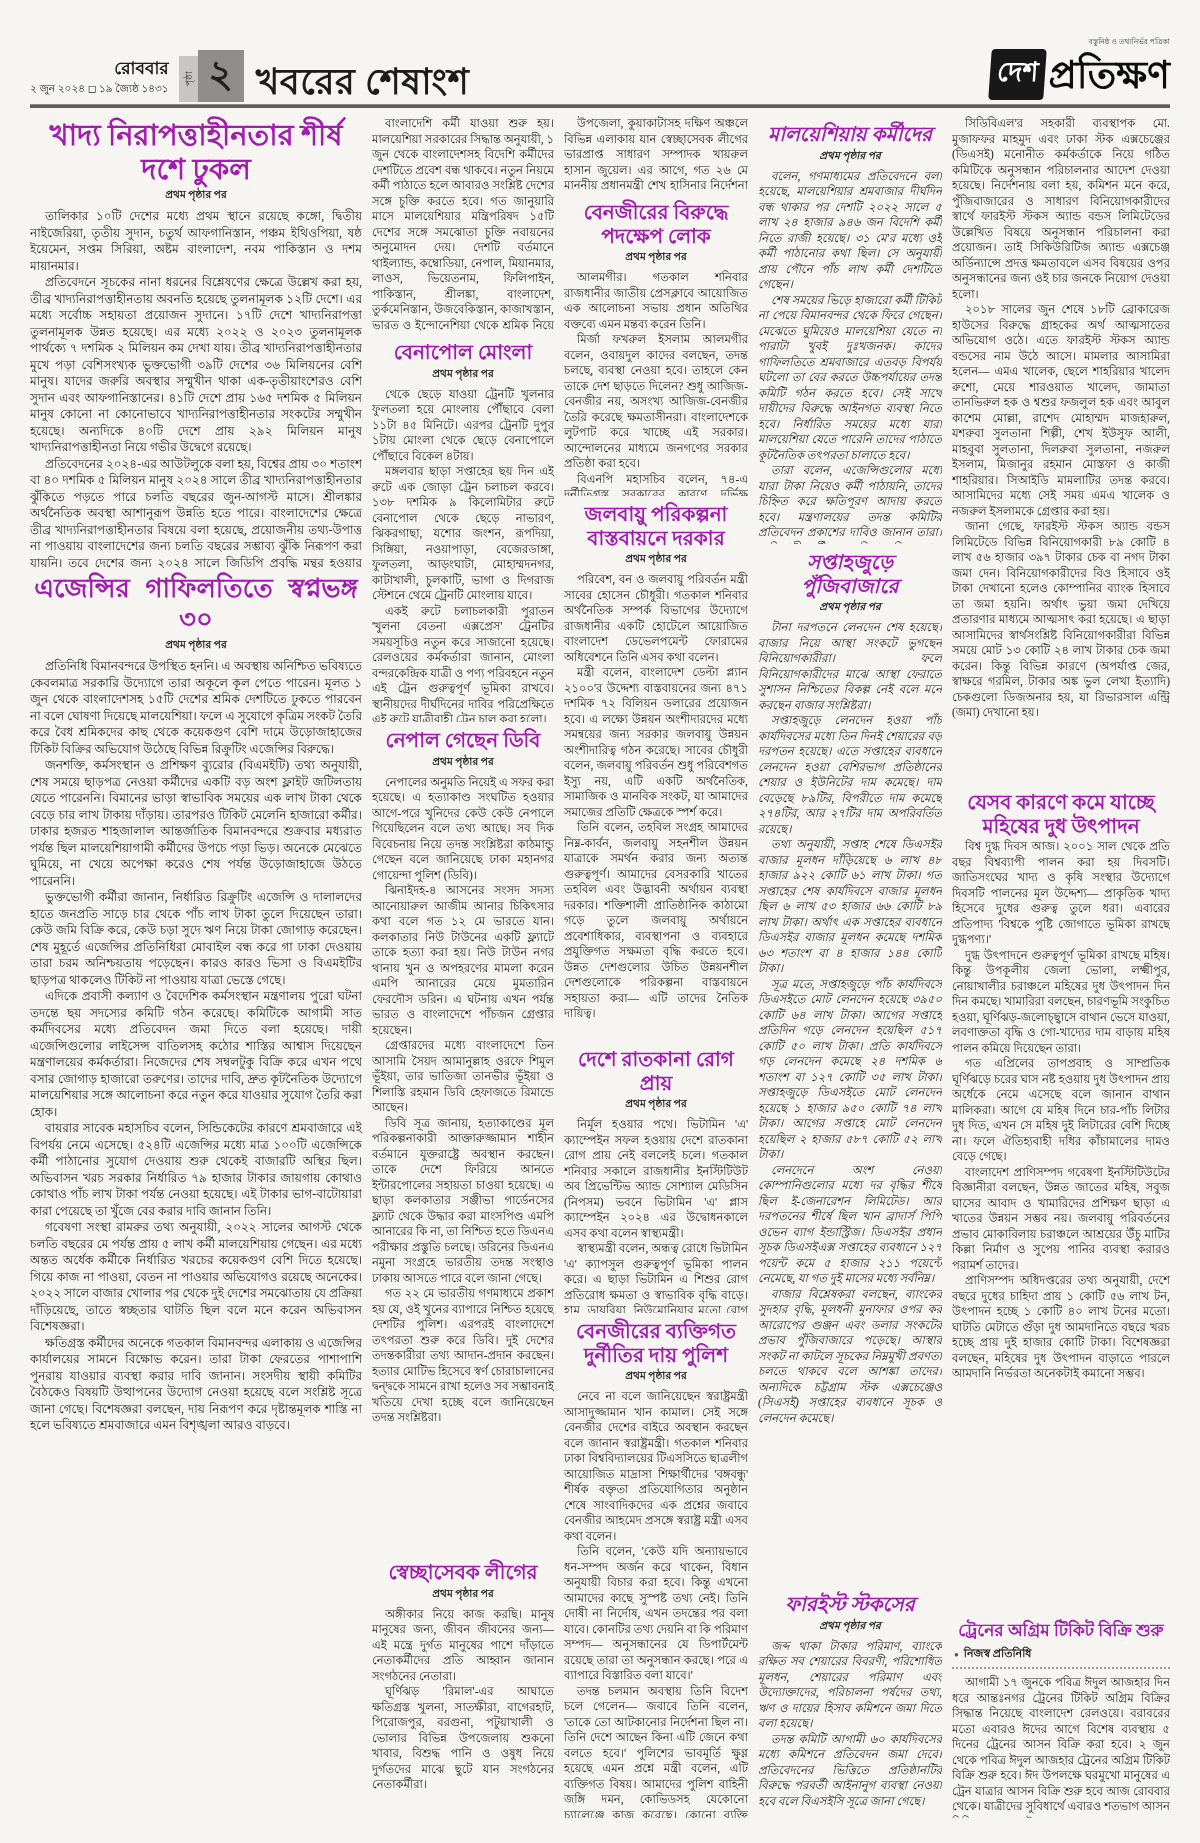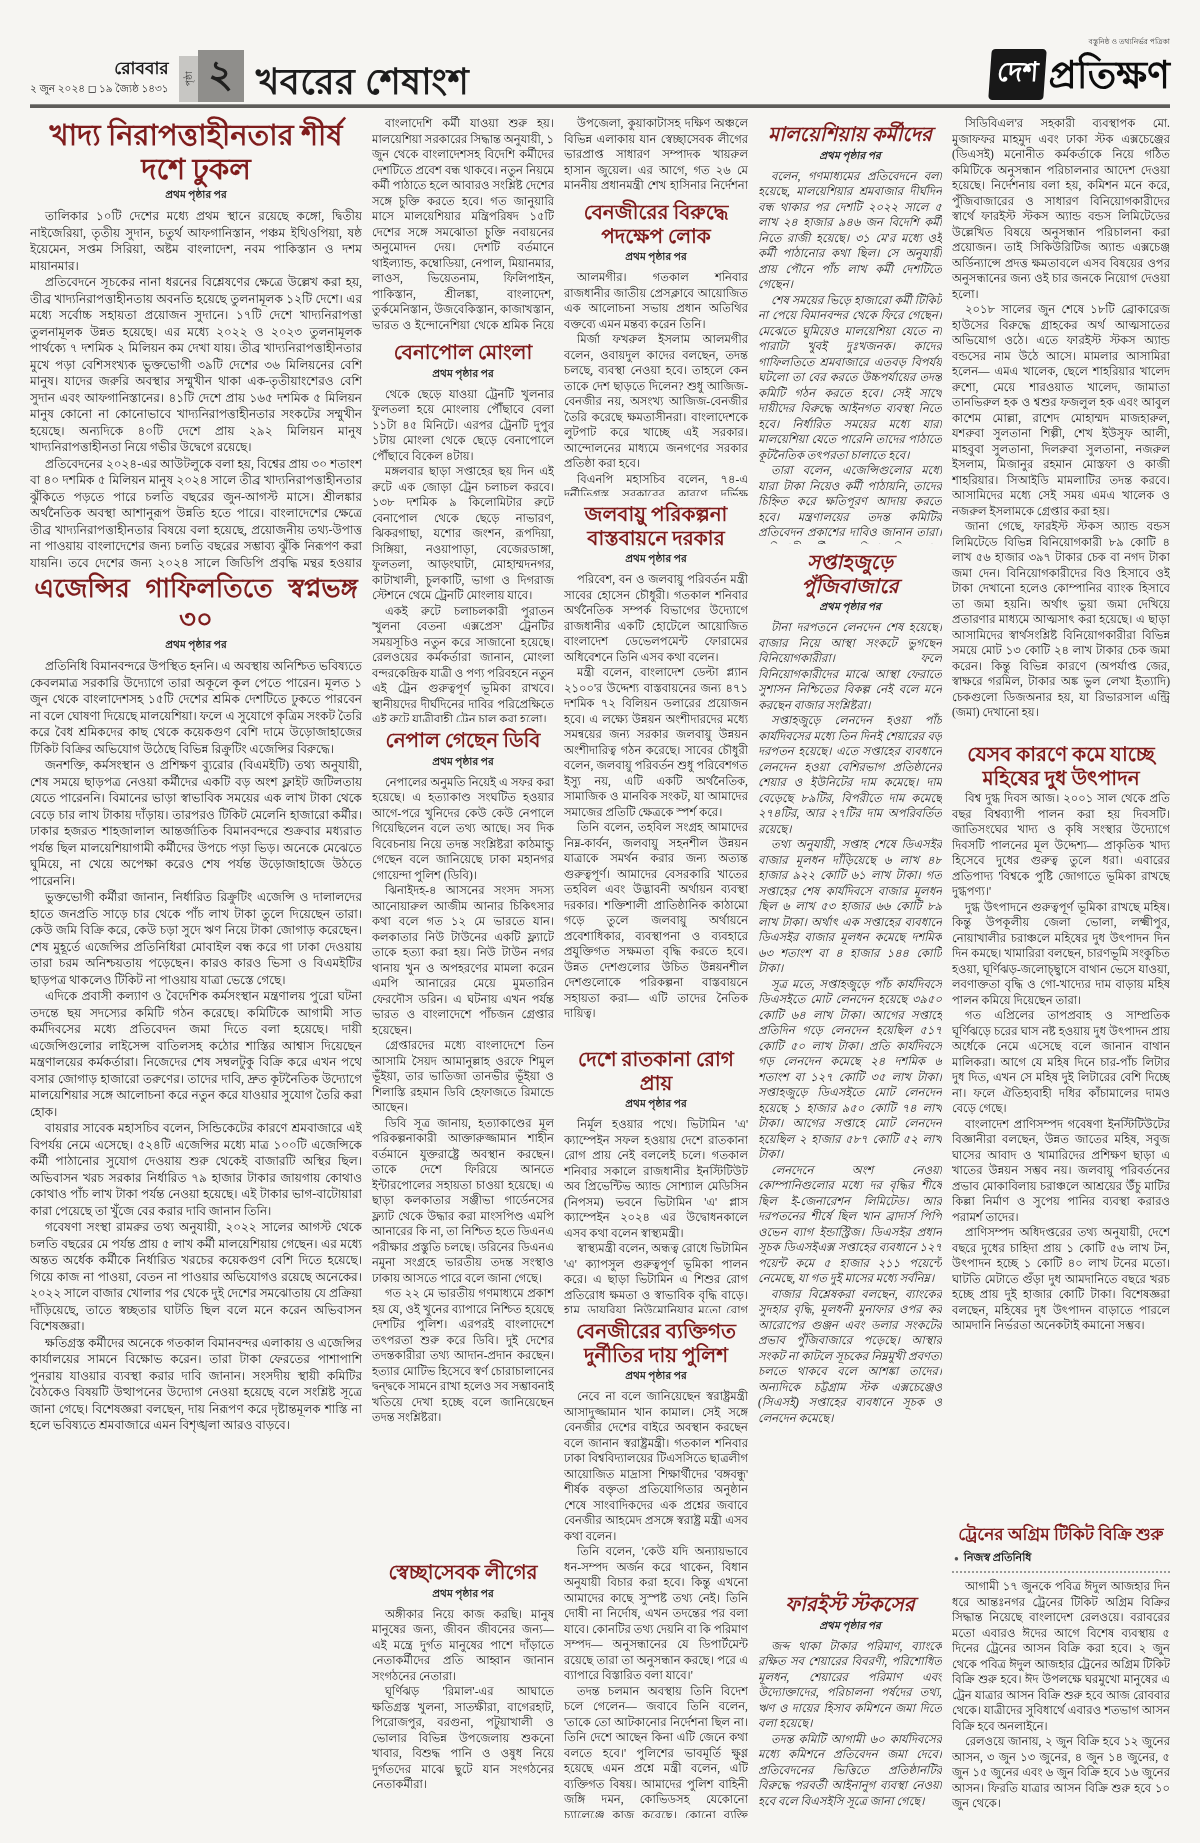--- a/index.html
+++ b/index.html
@@ -21,21 +21,21 @@
   .masthead-tagline{font-size:7.5px;color:#333;margin-bottom:1px;text-align:right;}
   .masthead-logo{display:flex;align-items:center;justify-content:flex-end;gap:3px;}
   .logo-box{background:#181818;color:#fff;font-size:27px;font-weight:700;padding:2px 7px 4px;border-radius:4px;transform:skewX(-4deg);}
   .logo-rest{font-size:38px;font-weight:800;color:#0d0d0d;line-height:1;}
   .header-rule{position:absolute;left:30px;right:30px;top:104px;height:3px;background:#5d5c59;border-top:1px solid #8a8a87;}
   
   .columns{position:absolute;left:30px;right:30px;top:116px;height:1702px;display:flex;gap:10px;}
   .col{display:flex;flex-direction:column;overflow:hidden;}
   .block{overflow:hidden;flex:0 0 auto;}
   .block--fill{flex:1 1 auto;min-height:0;}
-  .headline{font-weight:700;text-align:center;line-height:1.18;margin:7px 0 1px;color:#7f1d1d;}
+  .headline{font-weight:700;text-align:center;line-height:1.18;margin:7px 0 1px;color:#a21caf;}
   .headline--md{font-size:20px;}
   .headline--lg{font-size:26px;font-family:Liberation Mono, monospace;}
   .headline--xl{font-size:29px;margin-top:2px;}
   .headline--lead{font-size:17px;text-align:center;}
   .continued{text-align:center;font-size:10.5px;font-weight:700;margin:1px 0 4px;color:#222;}
   .byline-row{display:flex;align-items:center;gap:5px;font-size:11px;font-weight:700;margin:4px 0 0 2px;color:#1a1a1a;}
   .byline-bullet{font-size:8px;color:#555;}
   .byline-rule{border-bottom:2px dotted #9a9a97;margin:3px 0 6px;}
   .para{font-size:11.5px;line-height:15.5px;text-align:justify;text-indent:13px;margin:0;word-break:break-word;}
   .col--wide .para{font-size:12px;line-height:16.5px;text-indent:15px;}
@@ -165,21 +165,21 @@
           <p class="para">লেনদেনে অংশ নেওয়া কোম্পানিগুলোর মধ্যে দর বৃদ্ধির শীর্ষে ছিল ই-জেনারেশন লিমিটেড। আর দরপতনের শীর্ষে ছিল খান ব্রাদার্স পিপি ওভেন ব্যাগ ইন্ডাস্ট্রিজ। ডিএসইর প্রধান সূচক ডিএসইএক্স সপ্তাহের ব্যবধানে ১২৭ পয়েন্ট কমে ৫ হাজার ২১১ পয়েন্টে নেমেছে, যা গত দুই মাসের মধ্যে সর্বনিম্ন।</p>
           <p class="para">বাজার বিশ্লেষকরা বলছেন, ব্যাংকের সুদহার বৃদ্ধি, মূলধনী মুনাফার ওপর কর আরোপের গুঞ্জন এবং ডলার সংকটের প্রভাব পুঁজিবাজারে পড়েছে। আস্থার সংকট না কাটলে সূচকের নিম্নমুখী প্রবণতা চলতে থাকবে বলে আশঙ্কা তাদের। অন্যদিকে চট্টগ্রাম স্টক এক্সচেঞ্জেও (সিএসই) সপ্তাহের ব্যবধানে সূচক ও লেনদেন কমেছে।</p>
         </div>
         <div class="block block--fill">
           <h3 class="headline headline--md">ফারইস্ট স্টকসের</h3>
           <div class="continued">প্রথম পৃষ্ঠার পর</div>
           <p class="para">জব্দ থাকা টাকার পরিমাণ, ব্যাংকে রক্ষিত সব শেয়ারের বিবরণী, পরিশোধিত মূলধন, শেয়ারের পরিমাণ এবং উদ্যোক্তাদের, পরিচালনা পর্ষদের তথ্য, ঋণ ও দায়ের হিসাব কমিশনে জমা দিতে বলা হয়েছে।</p>
           <p class="para">তদন্ত কমিটি আগামী ৬০ কার্যদিবসের মধ্যে কমিশনে প্রতিবেদন জমা দেবে। প্রতিবেদনের ভিত্তিতে প্রতিষ্ঠানটির বিরুদ্ধে পরবর্তী আইনানুগ ব্যবস্থা নেওয়া হবে বলে বিএসইসি সূত্রে জানা গেছে।</p>
         </div>
       </div>
-      <div class="col" style="width: 218px;">
+      <div class="col" style="width: 218px; gap: 48px;">
         <div class="block" style="height: 620px;">
           <p class="para">সিডিবিএল'র সহকারী ব্যবস্থাপক মো. মুজাফফর মাহমুদ এবং ঢাকা স্টক এক্সচেঞ্জের (ডিএসই) মনোনীত কর্মকর্তাকে নিয়ে গঠিত কমিটিকে অনুসন্ধান পরিচালনার আদেশ দেওয়া হয়েছে। নির্দেশনায় বলা হয়, কমিশন মনে করে, পুঁজিবাজারের ও সাধারণ বিনিয়োগকারীদের স্বার্থে ফারইস্ট স্টকস অ্যান্ড বন্ডস লিমিটেডের উল্লেখিত বিষয়ে অনুসন্ধান পরিচালনা করা প্রয়োজন। তাই সিকিউরিটিজ অ্যান্ড এক্সচেঞ্জ অর্ডিন্যান্সে প্রদত্ত ক্ষমতাবলে এসব বিষয়ের ওপর অনুসন্ধানের জন্য ওই চার জনকে নিয়োগ দেওয়া হলো।</p>
           <p class="para">২০১৮ সালের জুন শেষে ১৮টি ব্রোকারেজ হাউসের বিরুদ্ধে গ্রাহকের অর্থ আত্মসাতের অভিযোগ ওঠে। এতে ফারইস্ট স্টকস অ্যান্ড বন্ডসের নাম উঠে আসে। মামলার আসামিরা হলেন— এমএ খালেক, ছেলে শাহরিয়ার খালেদ রুশো, মেয়ে শারওয়াত খালেদ, জামাতা তানভিরুল হক ও শ্বশুর ফজলুল হক এবং আবুল কাশেম মোল্লা, রাশেদ মোহাম্মদ মাজহারুল, যশরুবা সুলতানা শিল্পী, শেখ ইউসুফ আলী, মাহবুবা সুলতানা, দিলরুবা সুলতানা, নজরুল ইসলাম, মিজানুর রহমান মোস্তফা ও কাজী শাহরিয়ার। সিআইডি মামলাটির তদন্ত করবে। আসামিদের মধ্যে সেই সময় এমএ খালেক ও নজরুল ইসলামকে গ্রেপ্তার করা হয়।</p>
           <p class="para">জানা গেছে, ফারইস্ট স্টকস অ্যান্ড বন্ডস লিমিটেডে বিভিন্ন বিনিয়োগকারী ৮৯ কোটি ৪ লাখ ৫৬ হাজার ৩৯৭ টাকার চেক বা নগদ টাকা জমা দেন। বিনিয়োগকারীদের বিও হিসাবে ওই টাকা দেখানো হলেও কোম্পানির ব্যাংক হিসাবে তা জমা হয়নি। অর্থাৎ ভুয়া জমা দেখিয়ে প্রতারণার মাধ্যমে আত্মসাৎ করা হয়েছে। এ ছাড়া আসামিদের স্বার্থসংশ্লিষ্ট বিনিয়োগকারীরা বিভিন্ন সময়ে মোট ১৩ কোটি ২৪ লাখ টাকার চেক জমা করেন। কিন্তু বিভিন্ন কারণে (অপর্যাপ্ত জের, স্বাক্ষরে গরমিল, টাকার অঙ্ক ভুল লেখা ইত্যাদি) চেকগুলো ডিজঅনার হয়, যা রিভারসাল এন্ট্রি (জমা) দেখানো হয়।</p>
         </div>
         <div class="block" style="height: 782px;">
           <h3 class="headline headline--md">যেসব কারণে কমে যাচ্ছে মহিষের দুধ উৎপাদন</h3>
           <p class="para">বিশ্ব দুগ্ধ দিবস আজ। ২০০১ সাল থেকে প্রতি বছর বিশ্বব্যাপী পালন করা হয় দিবসটি। জাতিসংঘের খাদ্য ও কৃষি সংস্থার উদ্যোগে দিবসটি পালনের মূল উদ্দেশ্য— প্রাকৃতিক খাদ্য হিসেবে দুধের গুরুত্ব তুলে ধরা। এবারের প্রতিপাদ্য 'বিশ্বকে পুষ্টি জোগাতে ভূমিকা রাখছে দুগ্ধপণ্য।'</p>
           <p class="para">দুগ্ধ উৎপাদনে গুরুত্বপূর্ণ ভূমিকা রাখছে মহিষ। কিন্তু উপকূলীয় জেলা ভোলা, লক্ষ্মীপুর, নোয়াখালীর চরাঞ্চলে মহিষের দুধ উৎপাদন দিন দিন কমছে। খামারিরা বলছেন, চারণভূমি সংকুচিত হওয়া, ঘূর্ণিঝড়-জলোচ্ছ্বাসে বাথান ভেসে যাওয়া, লবণাক্ততা বৃদ্ধি ও গো-খাদ্যের দাম বাড়ায় মহিষ পালন কমিয়ে দিয়েছেন তারা।</p>
           <p class="para">গত এপ্রিলের তাপপ্রবাহ ও সাম্প্রতিক ঘূর্ণিঝড়ে চরের ঘাস নষ্ট হওয়ায় দুধ উৎপাদন প্রায় অর্ধেকে নেমে এসেছে বলে জানান বাথান মালিকরা। আগে যে মহিষ দিনে চার-পাঁচ লিটার দুধ দিত, এখন সে মহিষ দুই লিটারের বেশি দিচ্ছে না। ফলে ঐতিহ্যবাহী দধির কাঁচামালের দামও বেড়ে গেছে।</p>

